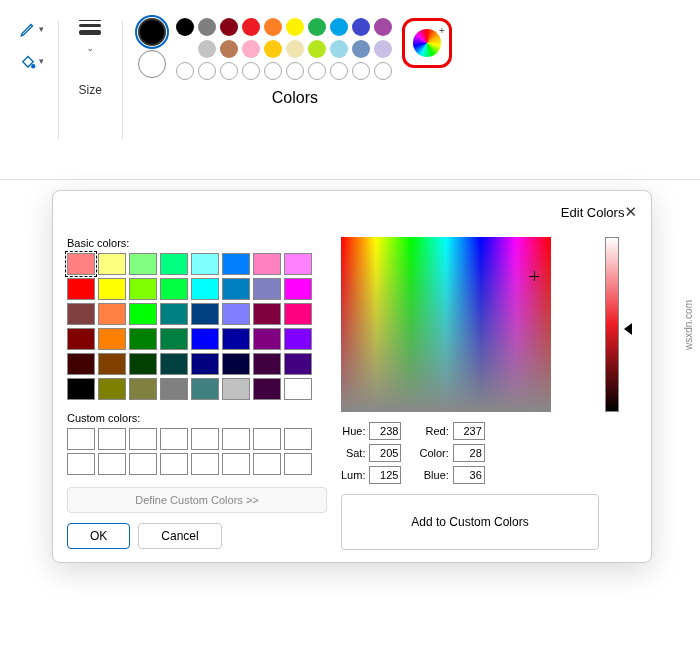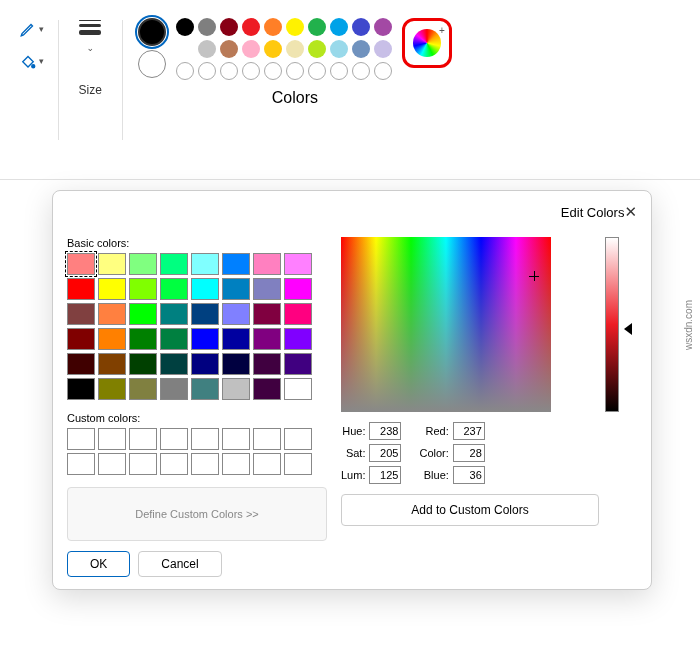--- a/index.html
+++ b/index.html
@@ -43,41 +43,41 @@
     .right-panel { flex: 1; position: relative; }
     
     .sec-label { font-size: 11px; margin-bottom: 4px; }
     .basic-grid { display: grid; grid-template-columns: repeat(8, 28px); gap: 3px; margin-bottom: 12px; }
     .bc { height: 22px; border: 1px solid #888; }
     .bc.sel { outline: 1px dashed #000; outline-offset: 1px; }
     
     .custom-grid { display: grid; grid-template-columns: repeat(8, 28px); gap: 3px; margin-bottom: 12px; }
     .cc { height: 22px; border: 1px solid #888; background: #fff; }
     
-    .define-btn { width: 100%; padding: 20px; font-size: 11px; text-align: center; color: #888; border: 1px solid #ddd; border-radius: 4px; background: #f8f8f8; margin-bottom: 10px; }
+    .define-btn { width: 100%; padding: 6px; font-size: 11px; text-align: center; color: #888; border: 1px solid #ddd; border-radius: 4px; background: #f8f8f8; margin-bottom: 10px; }
     
     .dlg-actions { display: flex; gap: 8px; }
     .btn { padding: 5px 22px; font-size: 12px; border: 1px solid #ccc; border-radius: 4px; background: #fff; cursor: pointer; }
     .btn.primary { border: 1.5px solid #0067c0; }
     
     .gradient-box { width: 210px; height: 175px; background: linear-gradient(to bottom, transparent, #888), linear-gradient(to right, red, yellow, lime, cyan, blue, magenta, red); position: relative; }
     .crosshair { position: absolute; top: 34px; right: 12px; width: 10px; height: 10px; }
     .crosshair::before, .crosshair::after { content: ''; position: absolute; background: #000; }
     .crosshair::before { width: 10px; height: 1px; top: 5px; }
     .crosshair::after { width: 1px; height: 10px; left: 5px; }
     
     .lum-bar { position: absolute; top: 0; right: 18px; width: 14px; height: 175px; background: linear-gradient(to bottom, #fff, #ed1c24, #000); border: 1px solid #888; }
     .lum-arrow { position: absolute; right: 5px; top: 86px; width: 0; height: 0; border-top: 6px solid transparent; border-bottom: 6px solid transparent; border-right: 8px solid #000; }
     .preview-box { width: 54px; height: 40px; border: 1px solid #888; }
     .preview-label { font-size: 11px; }
     .field-col { display: flex; flex-direction: column; gap: 4px; font-size: 11px; }
     .field-row { display: flex; align-items: center; justify-content: flex-end; gap: 4px; }
     .field-row input { width: 32px; height: 18px; font-size: 11px; text-align: right; border: 1px solid #888; padding: 0 2px; }
     
-    .add-custom-btn { width: 258px; padding: 8px; font-size: 12px; border: 1px solid #ccc; border-radius: 4px; background: #fff; margin-top: 10px; }
+    .add-custom-btn { width: 258px; padding: 20px; font-size: 12px; border: 1px solid #ccc; border-radius: 4px; background: #fff; margin-top: 10px; }
     
     .watermark { position: absolute; right: 6px; top: 300px; font-size: 10px; color: #888; writing-mode: vertical-rl; transform: rotate(180deg); }
   </style>
 </head>
 <body>
 
 <div class="ribbon">
   <div class="tool-col">
     <div class="tool-btn">
       <svg class="tool-icon" viewBox="0 0 24 24" fill="none" stroke="#0067c0" stroke-width="1.8">

